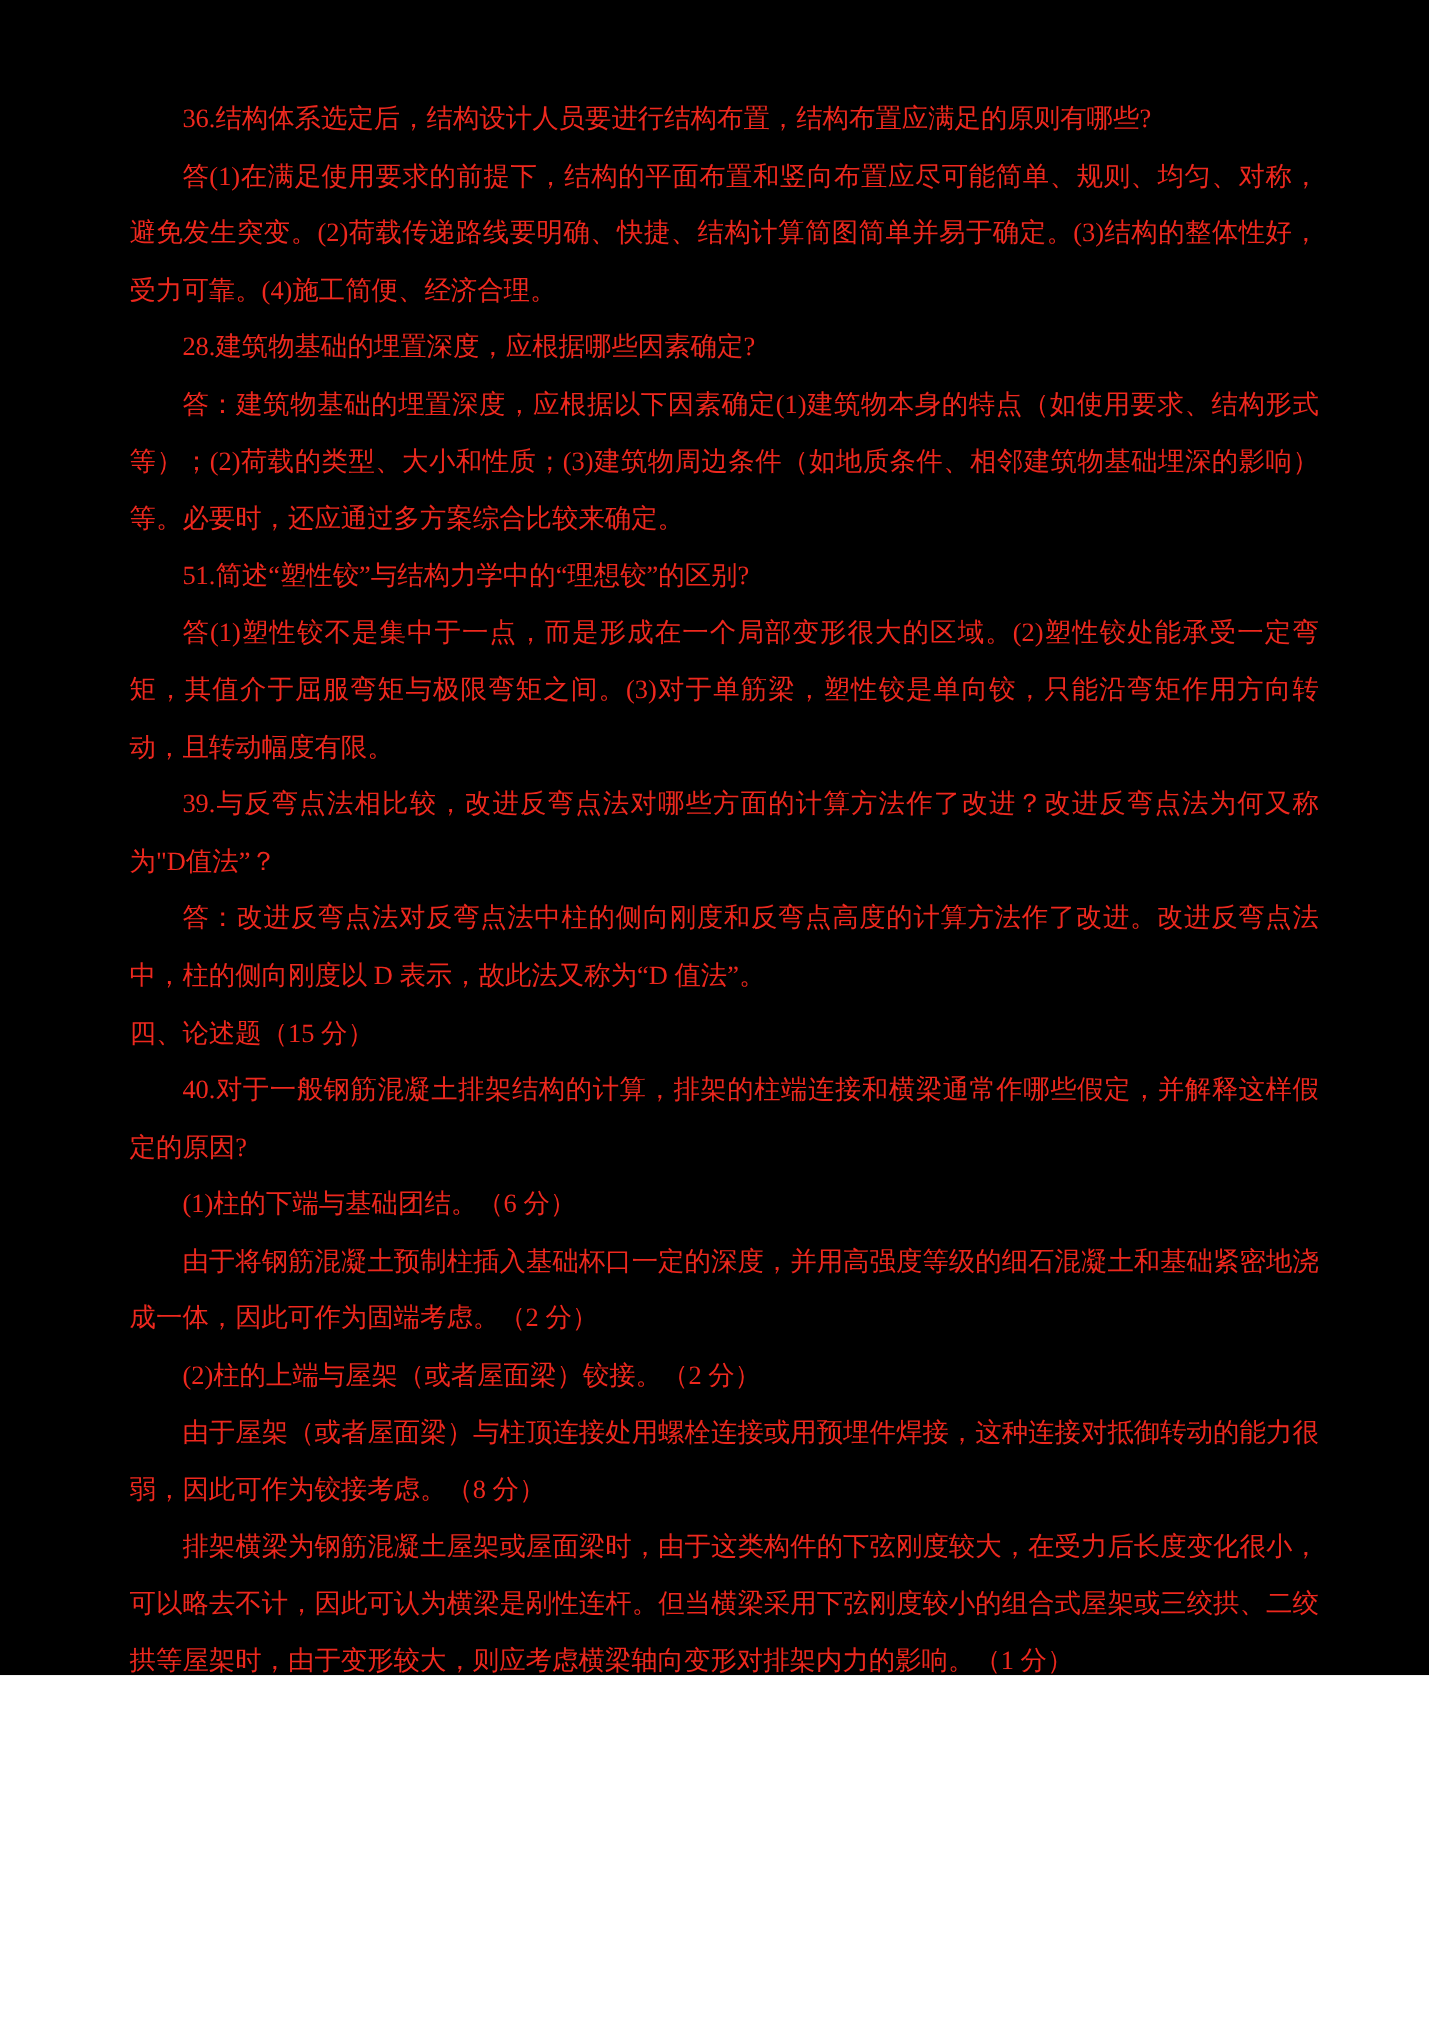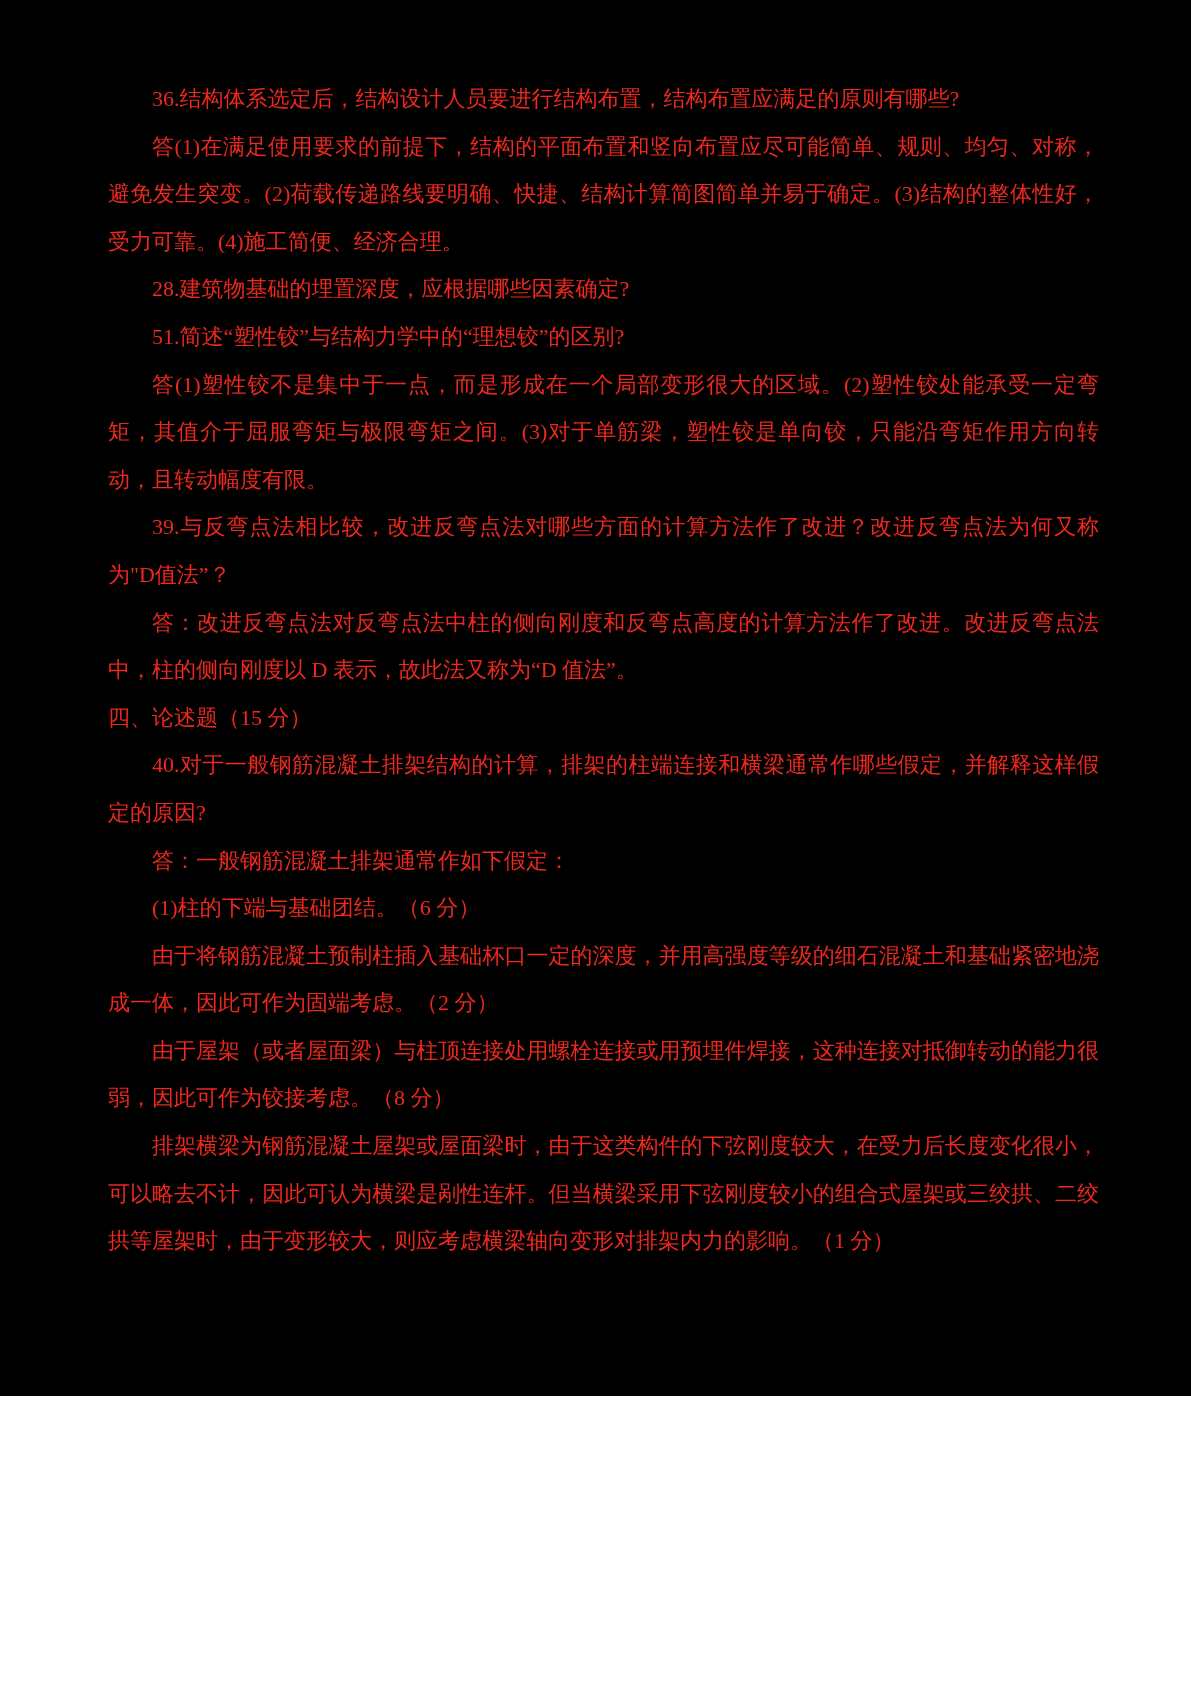--- a/index.html
+++ b/index.html
@@ -31,25 +31,26 @@
   }
 </style>
 </head>
 <body>
 
 <div class="page">
   <div class="content">
     <p class="indent">36.结构体系选定后，结构设计人员要进行结构布置，结构布置应满足的原则有哪些?</p>
     <p class="indent">答(1)在满足使用要求的前提下，结构的平面布置和竖向布置应尽可能简单、规则、均匀、对称，避免发生突变。(2)荷载传递路线要明确、快捷、结构计算简图简单并易于确定。(3)结构的整体性好，受力可靠。(4)施工简便、经济合理。</p>
     <p class="indent">28.建筑物基础的埋置深度，应根据哪些因素确定?</p>
+    <p class="indent">答：建筑物基础的埋置深度，应根据以下因素确定(1)建筑物本身的特点（如使用要求、结构形式等）；(2)荷载的类型、大小和性质；(3)建筑物周边条件（如地质条件、相邻建筑物基础埋深的影响）等。必要时，还应通过多方案综合比较来确定。</p>
     <p class="indent">51.简述“塑性铰”与结构力学中的“理想铰”的区别?</p>
     <p class="indent">答(1)塑性铰不是集中于一点，而是形成在一个局部变形很大的区域。(2)塑性铰处能承受一定弯矩，其值介于屈服弯矩与极限弯矩之间。(3)对于单筋梁，塑性铰是单向铰，只能沿弯矩作用方向转动，且转动幅度有限。</p>
     <p class="indent">39.与反弯点法相比较，改进反弯点法对哪些方面的计算方法作了改进？改进反弯点法为何又称为"D值法”？</p>
     <p class="indent">答：改进反弯点法对反弯点法中柱的侧向刚度和反弯点高度的计算方法作了改进。改进反弯点法中，柱的侧向刚度以 D 表示，故此法又称为“D 值法”。</p>
     <p>四、论述题（15 分）</p>
     <p class="indent">40.对于一般钢筋混凝土排架结构的计算，排架的柱端连接和横梁通常作哪些假定，并解释这样假定的原因?</p>
-    <p class="indent">答：一般钢筋混凝土排架通常作如下假定：</p>
     <p class="indent">(1)柱的下端与基础团结。（6 分）</p>
     <p class="indent">由于将钢筋混凝土预制柱插入基础杯口一定的深度，并用高强度等级的细石混凝土和基础紧密地浇成一体，因此可作为固端考虑。（2 分）</p>
+    <p class="indent">(2)柱的上端与屋架（或者屋面梁）铰接。（2 分）</p>
     <p class="indent">由于屋架（或者屋面梁）与柱顶连接处用螺栓连接或用预埋件焊接，这种连接对抵御转动的能力很弱，因此可作为铰接考虑。（8 分）</p>
     <p class="indent">排架横梁为钢筋混凝土屋架或屋面梁时，由于这类构件的下弦刚度较大，在受力后长度变化很小，可以略去不计，因此可认为横梁是剐性连杆。但当横梁采用下弦刚度较小的组合式屋架或三绞拱、二绞拱等屋架时，由于变形较大，则应考虑横梁轴向变形对排架内力的影响。（1 分）</p>
   </div>
 </div>
 
 </body></html>

